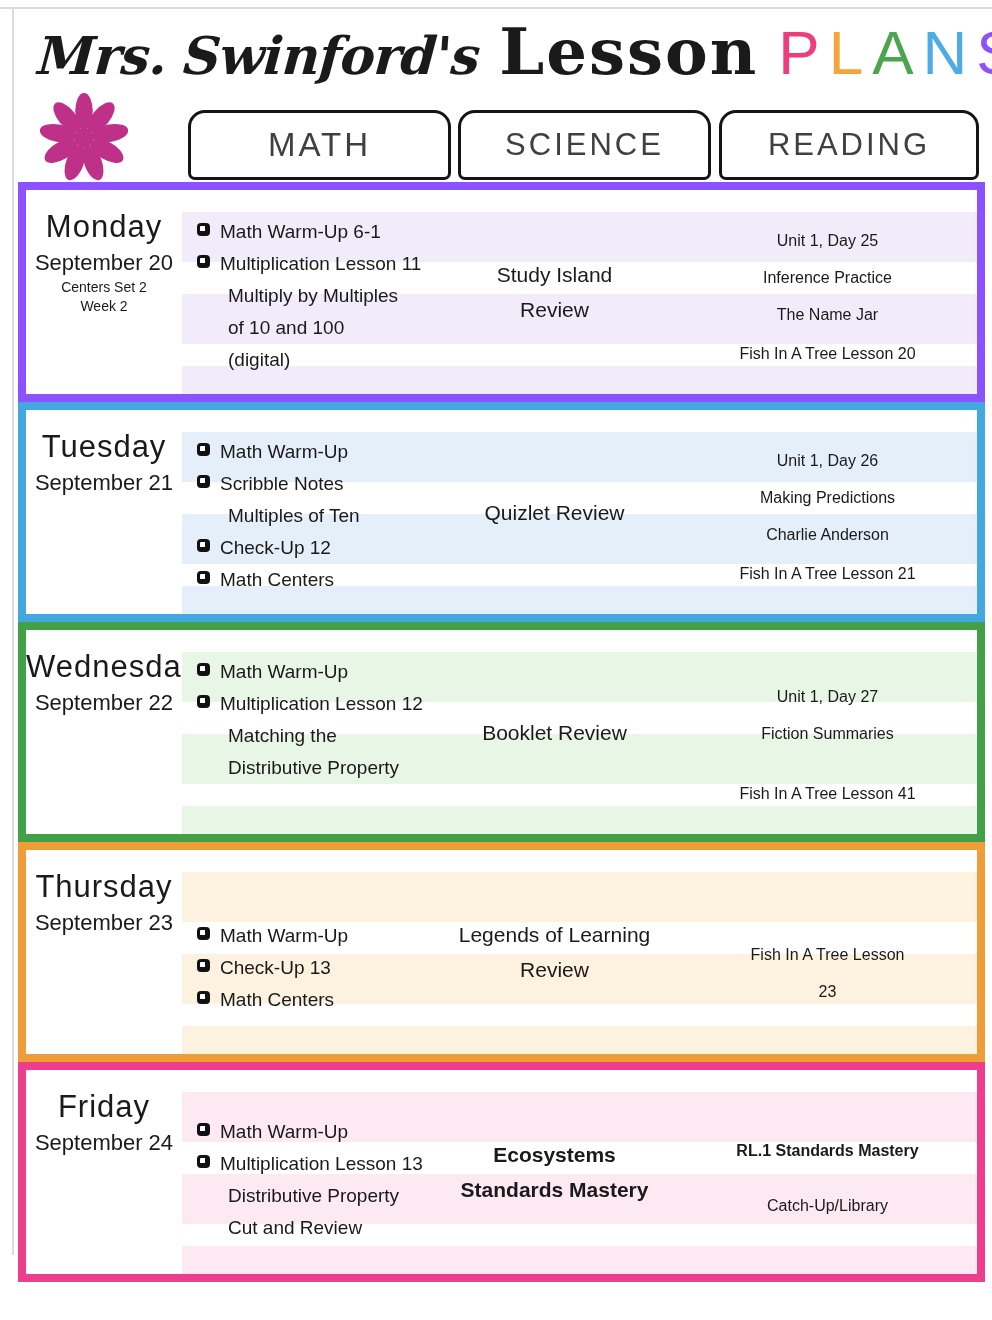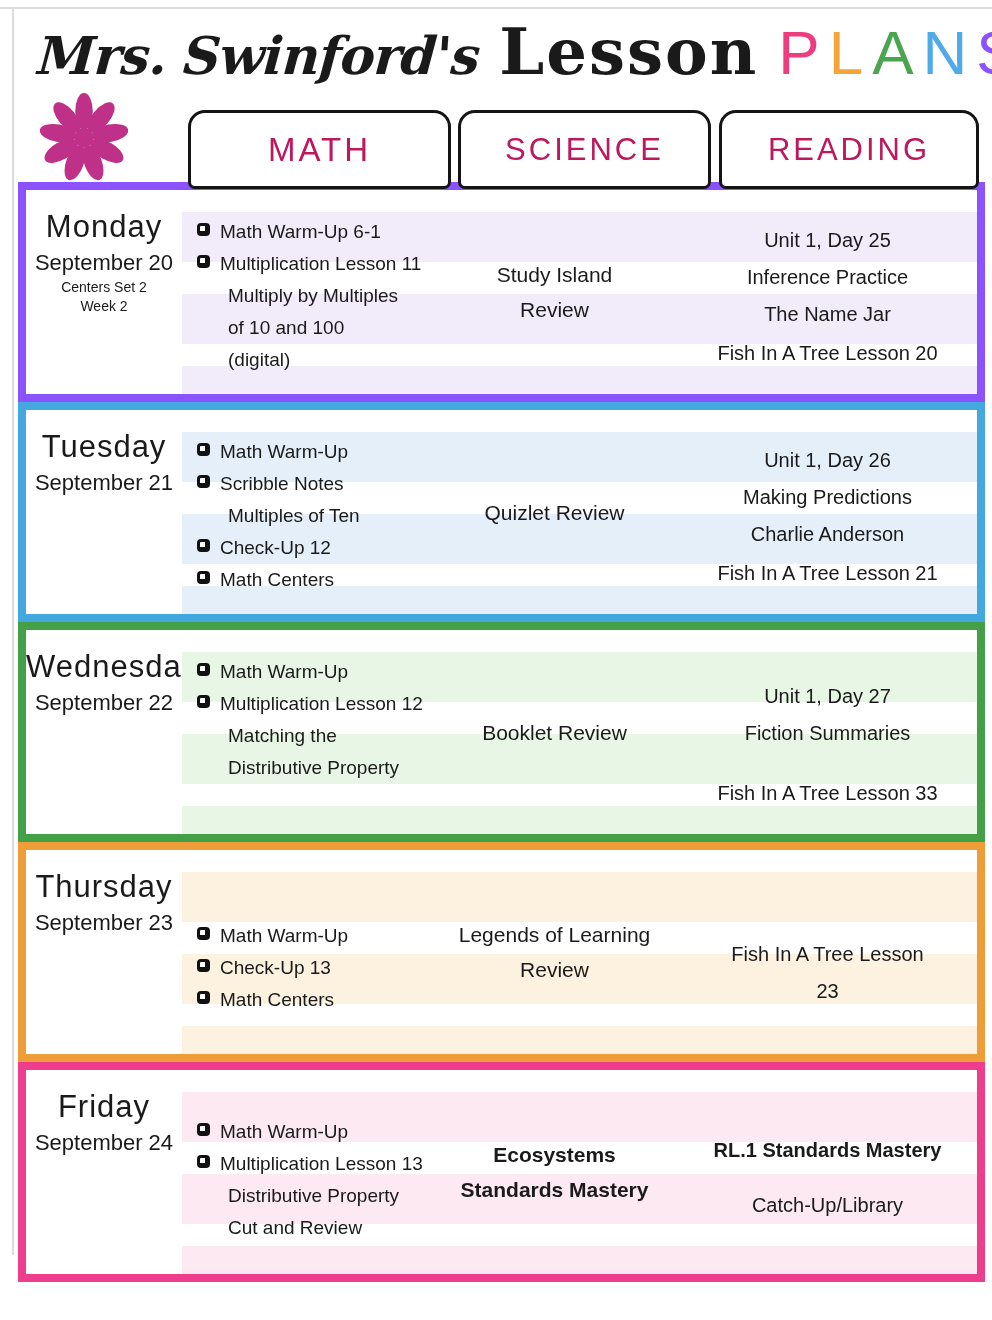--- a/index.html
+++ b/index.html
@@ -20,24 +20,24 @@
                   font-size:52px; letter-spacing:-1px; transform:skewX(-4deg); }
   .title-main { font-family:"DejaVu Serif", serif; font-weight:700; font-size:64px; letter-spacing:2px; }
   .title-plans { font-size:62px; letter-spacing:9px; font-weight:400; }
   .title-plans span { font-family:"Liberation Sans", sans-serif; }
 
   .flower { position:absolute; left:40px; top:90px; width:88px; height:92px; }
 
   
   .table { position:absolute; left:18px; top:108px; width:967px; }
   .tabs { position:relative; height:74px; }
-  .tab { position:absolute; top:2px; height:79px; background:#fff;
+  .tab { position:absolute; top:2px; height:70px; background:#fff;
          border:3px solid #141414; border-radius:17px 17px 7px 7px;
          display:flex; align-items:center; justify-content:center;
-         font-size:33px; letter-spacing:3px; color:#be185d; }
+         font-size:33px; letter-spacing:3px; color:#404040; }
   .tab-math    { left:170px; width:263px; }
   .tab-science { left:440px; width:253px; font-size:31px; }
   .tab-reading { left:701px; width:260px; font-size:31px; }
 
   .rows { display:flex; flex-direction:column; }
   .row { height:220px; background:var(--accent);
          display:grid; grid-template-columns:156px 249px 247px 1fr;
          gap:0; padding:8px; }
   .cell { background:#fff; overflow:hidden; }
   .striped { background-image:repeating-linear-gradient(180deg,
@@ -52,21 +52,21 @@
   .math-item { display:flex; align-items:flex-start; line-height:32px; }
   .math-item.cont { padding-left:31px; }
   .checkbox { width:13px; height:13px; flex:0 0 auto; background:#fff;
               border:3px solid #111; border-right-width:5px; border-bottom-width:5px;
               border-radius:4px; margin:7px 10px 0 0; }
 
   .science-cell { display:flex; align-items:center; justify-content:center;
                   text-align:center; font-size:21px; line-height:35px; }
 
   .reading-cell { display:flex; flex-direction:column; justify-content:space-between;
-                  text-align:center; font-size:20px; line-height:37px; padding:32px 18px 22px; }
+                  text-align:center; font-size:16px; line-height:37px; padding:32px 18px 22px; }
   .reading-cell.single { justify-content:flex-start; padding-top:86px; }
 
   .bold { font-weight:700; }
 
   
   .row-2 .reading-cell { padding-top:48px; }
   .row-3 .math-cell { padding-top:70px; }
   .row-4 .math-cell { padding-top:46px; }
   .row-4 .reading-cell { padding-top:62px; padding-bottom:50px; }
 </style>
@@ -214,21 +214,21 @@
           <div class="science-text">
             <div class="line">Booklet Review</div>
           </div>
         </div>
         <div class="cell reading-cell striped">
           <div class="reading-block">
             <div class="line">Unit 1, Day 27</div>
             <div class="line">Fiction Summaries</div>
           </div>
           <div class="reading-block">
-            <div class="line">Fish In A Tree Lesson 33</div>
+            <div class="line">Fish In A Tree Lesson 41</div>
           </div>
         </div>
       </div>
       <div class="row row-3" style="--accent: #ef9d38; --tint: #fdf1e0;">
         <div class="cell day-cell">
           <div class="day-name">Thursday</div>
           <div class="day-date">September 23</div>
         </div>
         <div class="cell math-cell striped">
           <div class="math-item">

